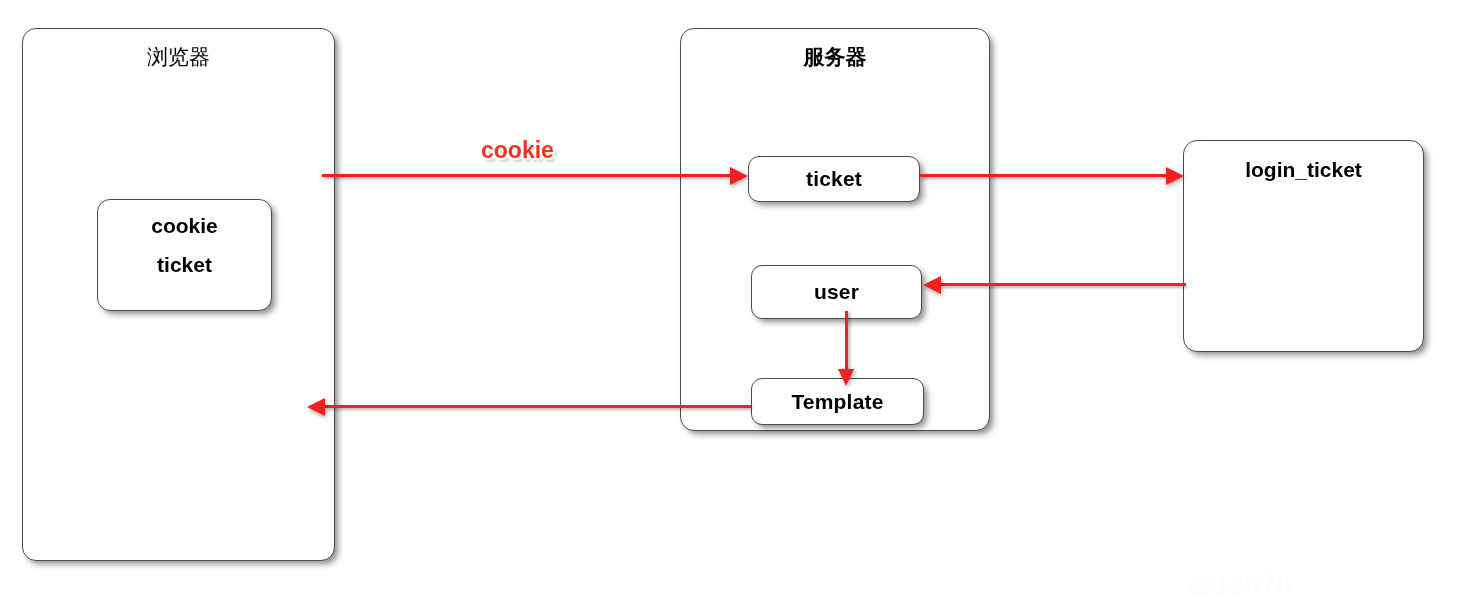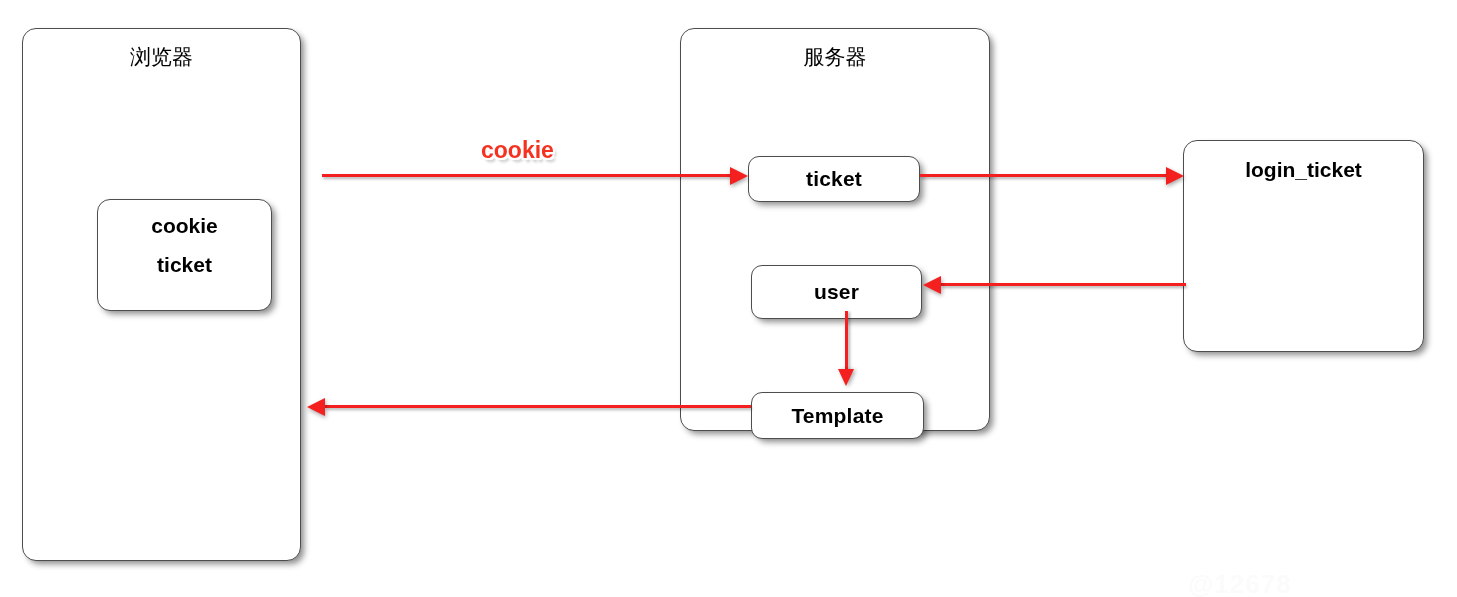--- a/index.html
+++ b/index.html
@@ -129,42 +129,42 @@
     letter-spacing: 1px;
     white-space: nowrap;
     user-select: none;
   }
 </style>
 </head>
 <body>
 
 <div id="canvas">
 
-  <div class="box container-box" style="left:22px; top:28px; width:279px; height:533px;">
+  <div class="box container-box" style="left:22px; top:28px; width:313px; height:533px;">
     <div class="container-title" style="top:14px;">浏览器</div>
   </div>
 
   <div class="box" style="left:97px; top:199px; width:175px; height:112px; border-radius:13px;">
     <div class="stack-label" style="top:14px;">cookie</div>
     <div class="stack-label" style="top:53px;">ticket</div>
   </div>
 
-  <div class="box container-box" style="left:680px; top:28px; width:310px; height:403px;">
+  <div class="box container-box" style="left:680px; top:28px; width:310px; height:403px;font-weight:bold;">
     <div class="container-title" style="top:14px;">服务器</div>
   </div>
 
   <div class="box node-box" style="left:748px; top:156px; width:172px; height:46px;">
     <span class="node-label">ticket</span>
   </div>
 
   <div class="box node-box" style="left:751px; top:265px; width:171px; height:54px;">
     <span class="node-label">user</span>
   </div>
 
-  <div class="box node-box" style="left:751px; top:392px; width:173px; height:47px;">
+  <div class="box node-box" style="left:751px; top:378px; width:173px; height:47px;">
     <span class="node-label">Template</span>
   </div>
 
   <div class="box container-box" style="left:1183px; top:140px; width:241px; height:212px;">
     <div class="container-title" style="top:17px; font-size:21px; font-weight:bold; font-family:'Liberation Sans', sans-serif;">login_ticket</div>
   </div>
 
   <div class="hline" style="left:322px; top:174px; width:412px;"></div>
   <div class="arrow-right" style="left:730px; top:167px;"></div>
   <div class="edge-label" style="left:481px; top:137px;">cookie</div>

